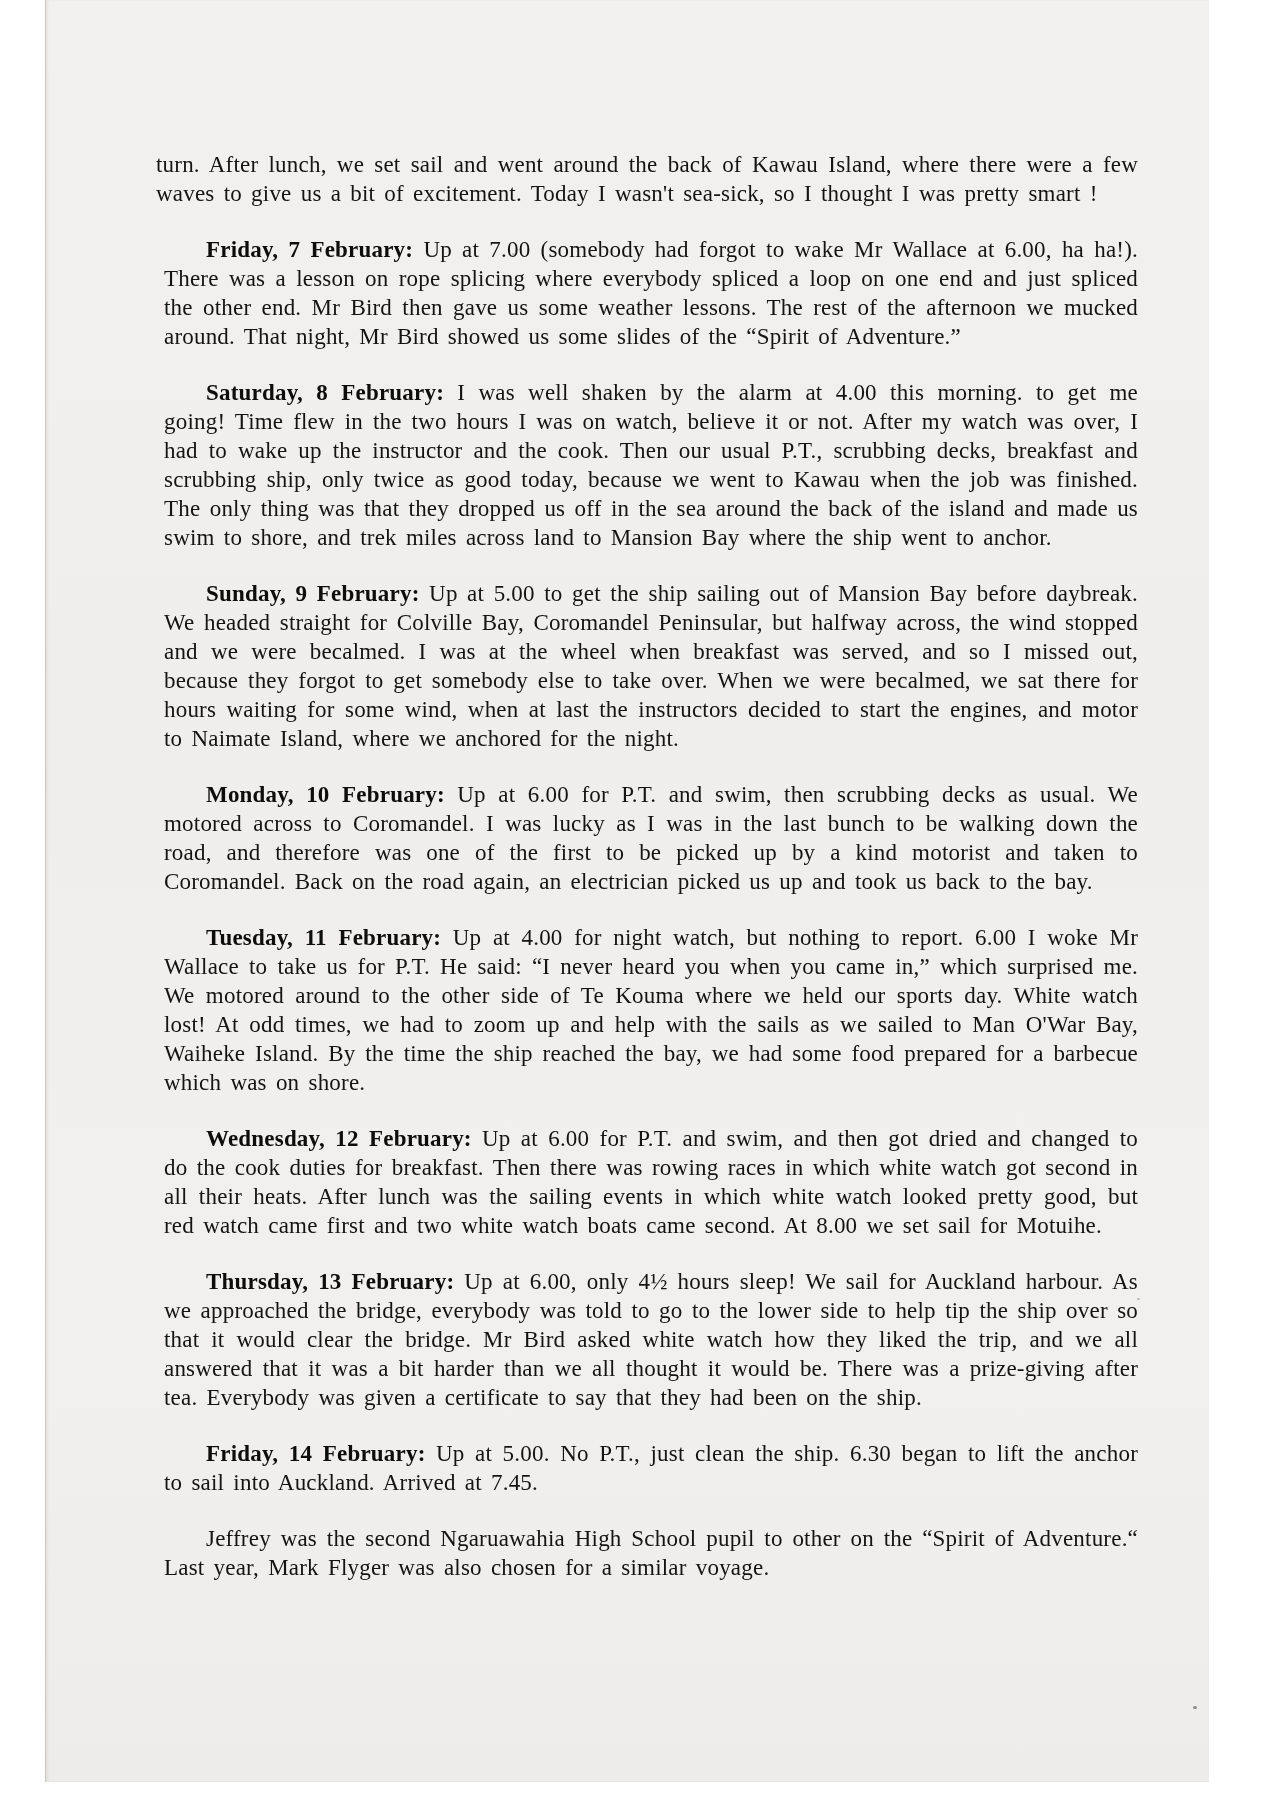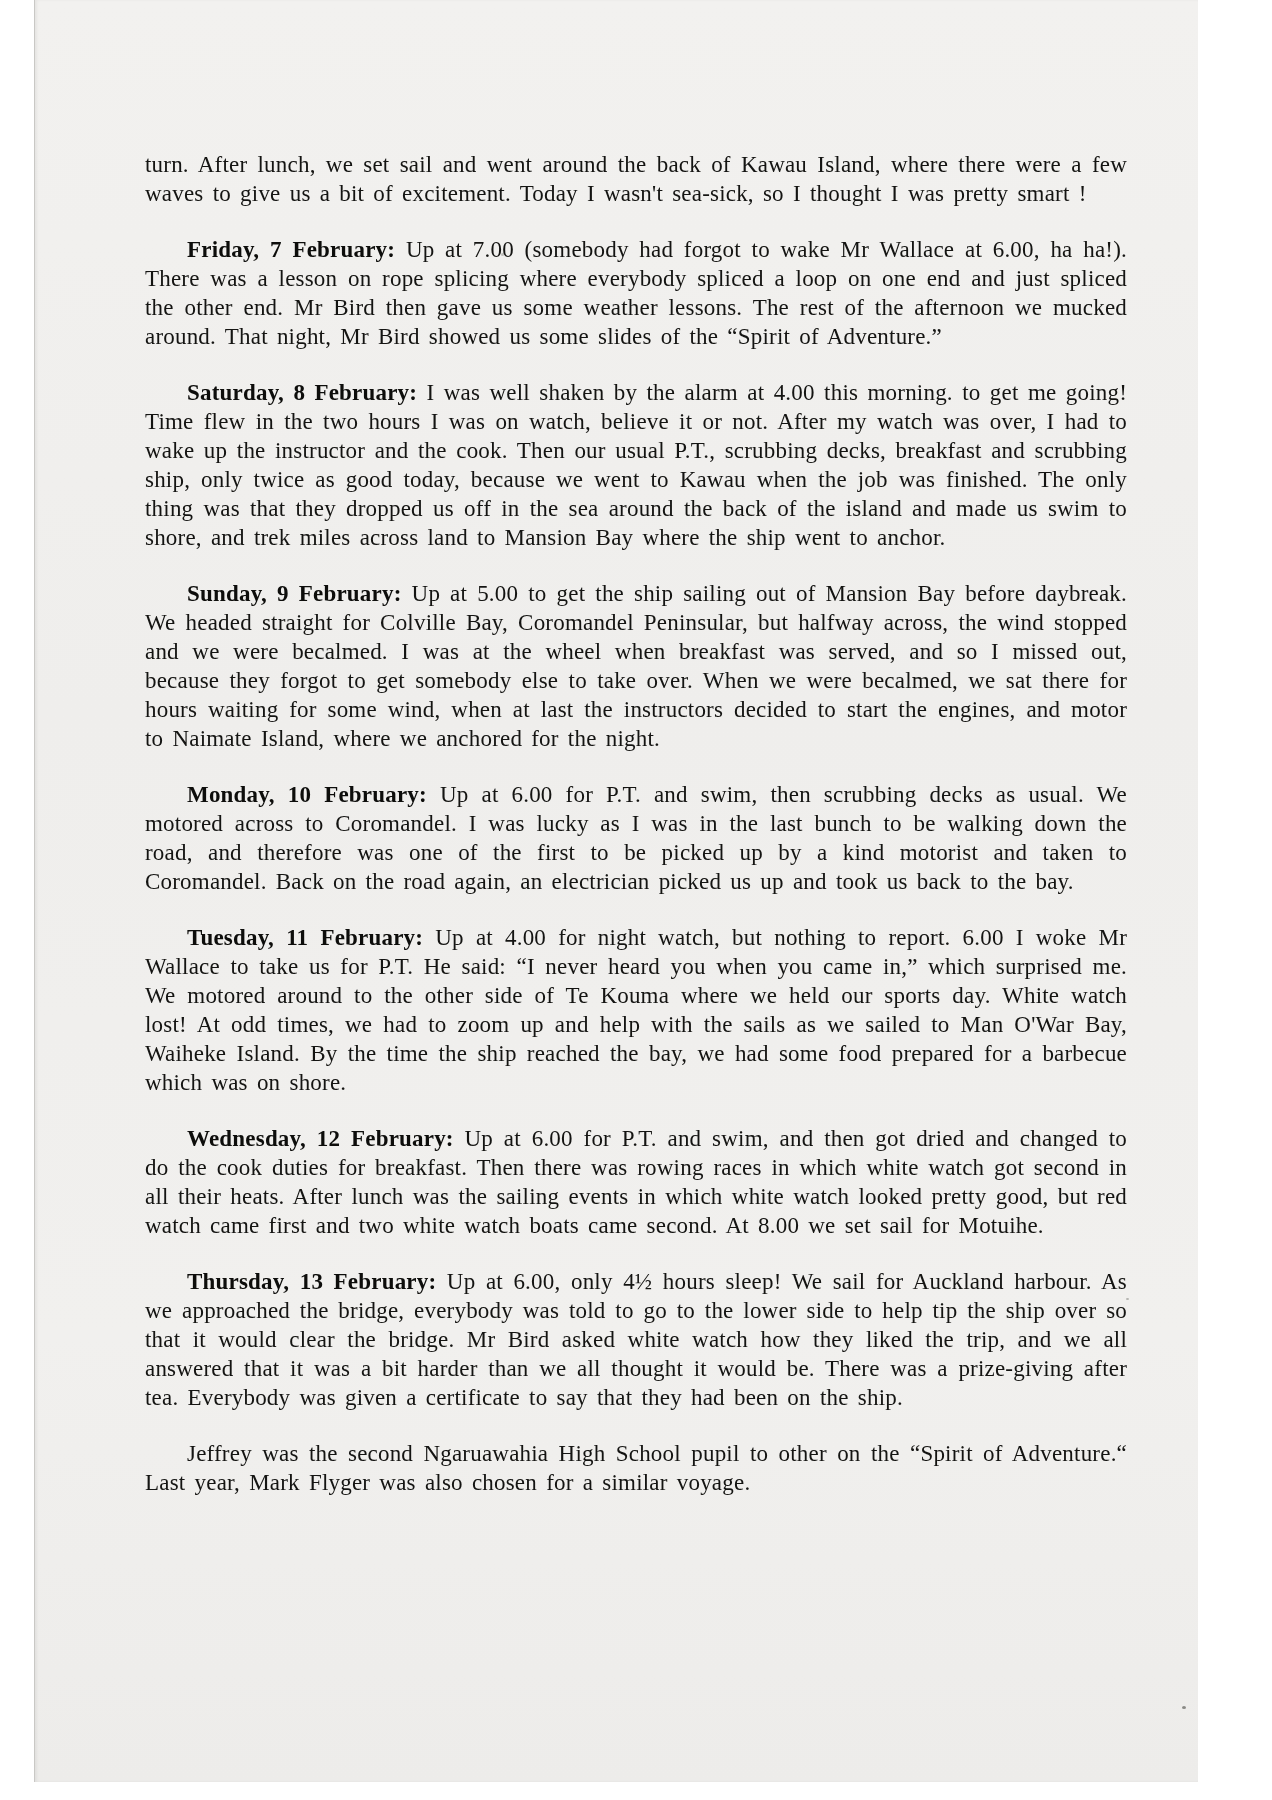--- a/index.html
+++ b/index.html
@@ -13,21 +13,21 @@
   .scan-canvas {
     position: relative;
     width: 1272px;
     height: 1800px;
     background: #ffffff;
     font-family: "Liberation Serif", "DejaVu Serif", serif;
   }
   
   .paper {
     position: absolute;
-    left: 34px;
+    left: 45px;
     top: 0;
     width: 1163px;
     height: 1782px;
     background: linear-gradient(180deg, #f2f1ef 0%, #efeeec 40%, #f1f0ee 75%, #edecea 100%);
     border-left: 1px solid #c9c8c5;
     box-shadow: inset 2px 0 3px rgba(0,0,0,0.05);
   }
   
   .text-block {
     position: absolute;
@@ -40,20 +40,21 @@
     text-align: justify;
     text-justify: inter-word;
     word-spacing: 0.14em;
     letter-spacing: 0.2px;
   }
   p.entry {
     margin: 0 0 27px 0;
   }
   p.entry.indent {
     text-indent: 42px;
+    margin-left: 8px;
   }
   .heading {
     font-weight: bold;
     color: #0d0d0b;
   }
   
   .speck {
     position: absolute;
     background: #8a8a86;
     border-radius: 50%;
@@ -82,18 +83,19 @@
       <p class="entry indent"><span class="heading">Sunday, 9 February:</span> <span class="body-text">Up at 5.00 to get the ship sailing out of Mansion Bay before daybreak.  We headed straight for Colville Bay, Coromandel Peninsular, but halfway across, the wind stopped and we were becalmed.  I was at the wheel when breakfast was served, and so I missed out, because they forgot to get somebody else to take over.  When we were becalmed, we sat there for hours waiting for some wind, when at last the instructors decided to start the engines, and motor to Naimate Island, where we anchored for the night.</span></p>
 
       <p class="entry indent"><span class="heading">Monday, 10 February:</span> <span class="body-text">Up at 6.00 for P.T. and swim, then scrubbing decks as usual.  We motored across to Coromandel.  I was lucky as I was in the last bunch to be walking down the road, and therefore was one of the first to be picked up by a kind motorist and taken to Coromandel.  Back on the road again, an electrician picked us up and took us back to the bay.</span></p>
 
       <p class="entry indent"><span class="heading">Tuesday, 11 February:</span> <span class="body-text">Up at 4.00 for night watch, but nothing to report.  6.00 I woke Mr Wallace to take us for P.T.  He said: “I never heard you when you came in,” which surprised me.  We motored around to the other side of Te Kouma where we held our sports day.  White watch lost!  At odd times, we had to zoom up and help with the sails as we sailed to Man O'War Bay, Waiheke Island. By the time the ship reached the bay, we had some food prepared for a barbecue which was on shore.</span></p>
 
       <p class="entry indent"><span class="heading">Wednesday, 12 February:</span> <span class="body-text">Up at 6.00 for P.T. and swim, and then got dried and changed to do the cook duties for breakfast.  Then there was rowing races in which white watch got second in all their heats.  After lunch was the sailing events in which white watch looked pretty good, but red watch came first and two white watch boats came second.  At 8.00 we set sail for Motuihe.</span></p>
 
       <p class="entry indent"><span class="heading">Thursday, 13 February:</span> <span class="body-text">Up at 6.00, only 4½ hours sleep!   We sail for Auckland harbour.  As we approached the bridge, everybody was told to go to the lower side to help tip the ship over so that it would clear the bridge.  Mr Bird asked white watch how they liked the trip, and we all answered that it was a bit harder than we all thought it would be.  There was a prize-giving after tea. Everybody was given a certificate to say that they had been on the ship.</span></p>
 
+      <p class="entry indent"><span class="heading">Friday, 14 February:</span> <span class="body-text">Up at 5.00.  No P.T., just clean the ship.  6.30 began to lift the anchor to sail into Auckland.  Arrived at 7.45.</span></p>
 
       <p class="entry indent"><span class="body-text">Jeffrey was the second Ngaruawahia High School pupil to other on the “Spirit of Adventure.“  Last year, Mark Flyger was also chosen for a similar voyage.</span></p>
 
     </div>
   </div>
 </div>
 
 </body></html>

